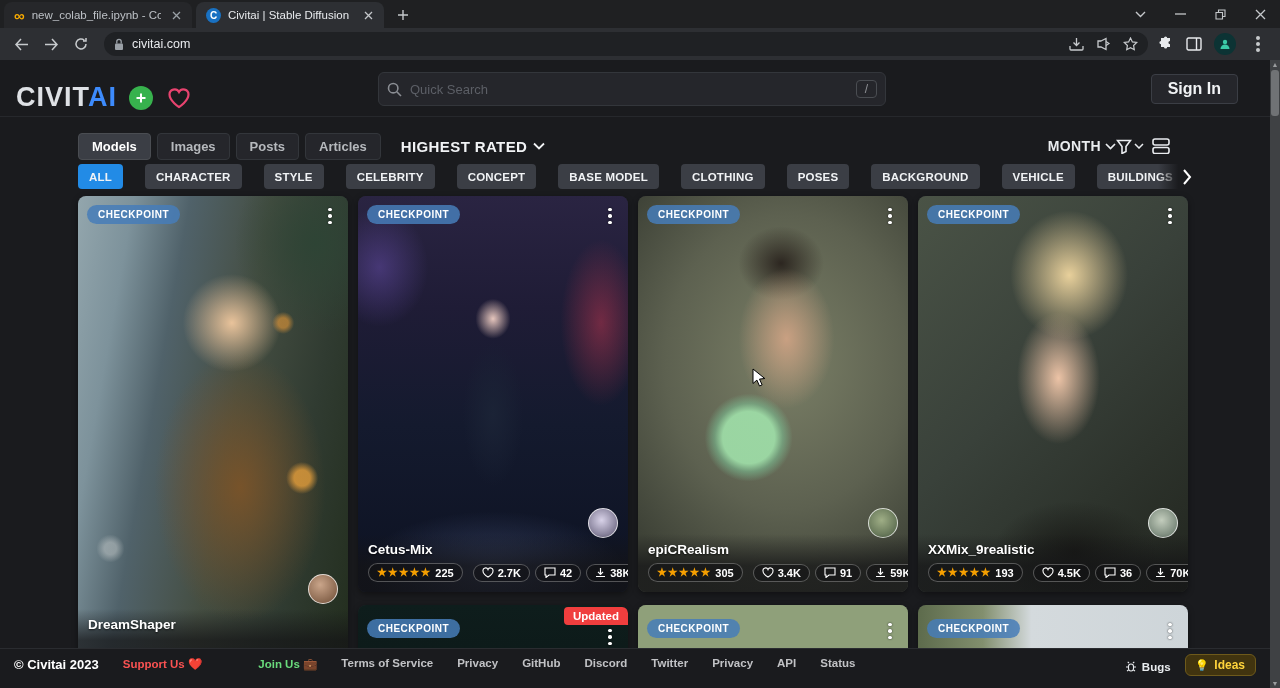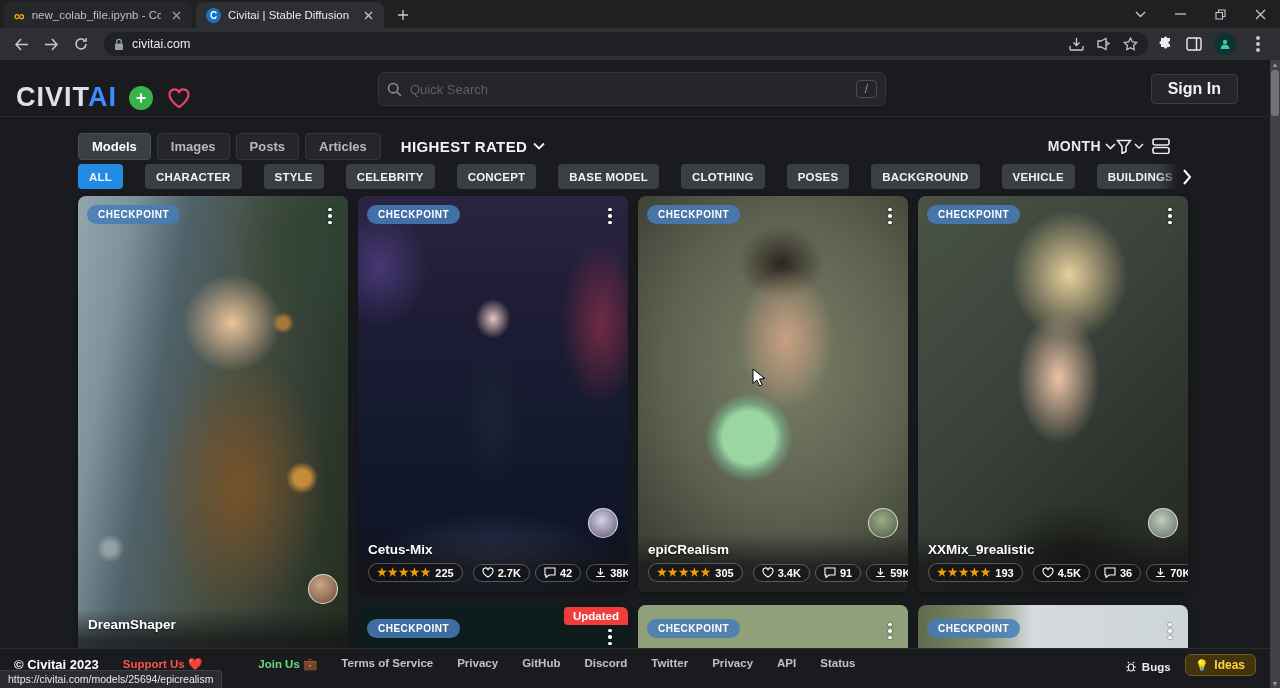--- a/index.html
+++ b/index.html
@@ -541,21 +541,20 @@
           </svg>
         <span>Bugs</span>
       </span>
       <span class="ideas-btn">
         <span style="font-size:11px">💡</span>
         <span>Ideas</span>
       </span>
     </span>
   </div>
 
-  <div class="status-bubble">https://civitai.com/models/25694/epicrealism</div>
 
   <div class="scrollbar">
     <span class="sb-arrow" style="top:0">▲</span>
     <span class="sb-thumb"></span>
     <span class="sb-arrow" style="bottom:0">▼</span>
   </div>
 
   <div class="cursor">
     <svg width="18" height="20" viewBox="0 0 18 20">
         <path d="M1 1l0 14.5 3.9-3.4 2.6 5.9 2.6-1.1-2.6-5.8 5.3-.6z" fill="#fff" stroke="#000" stroke-width="1"></path>

